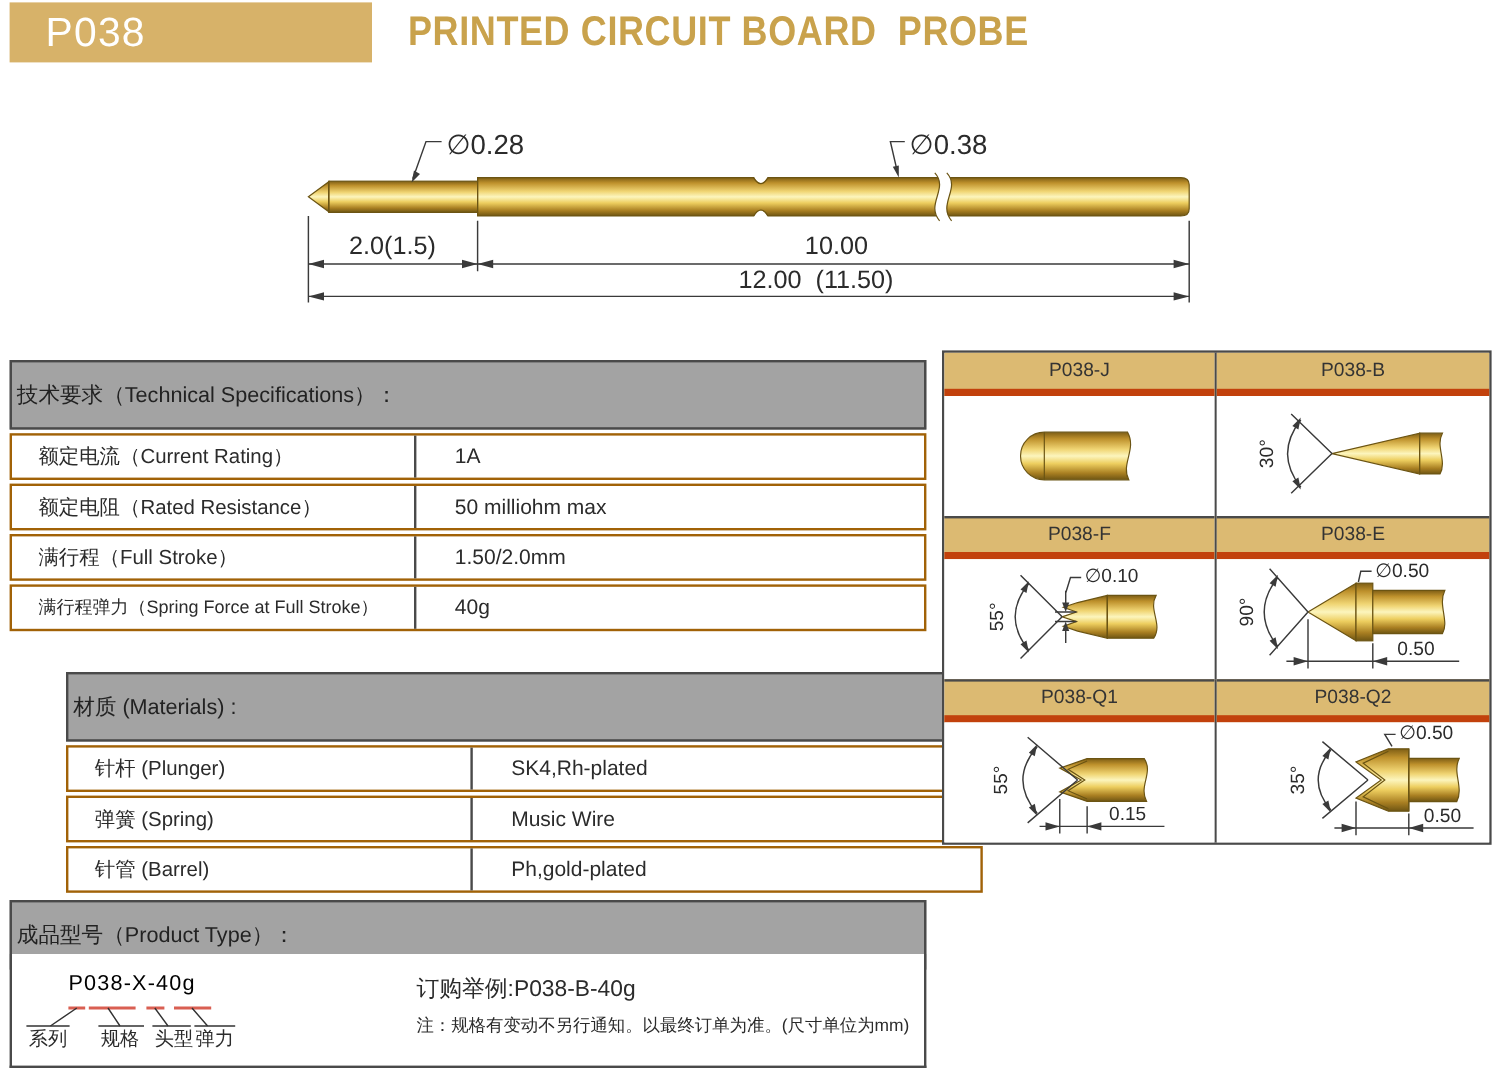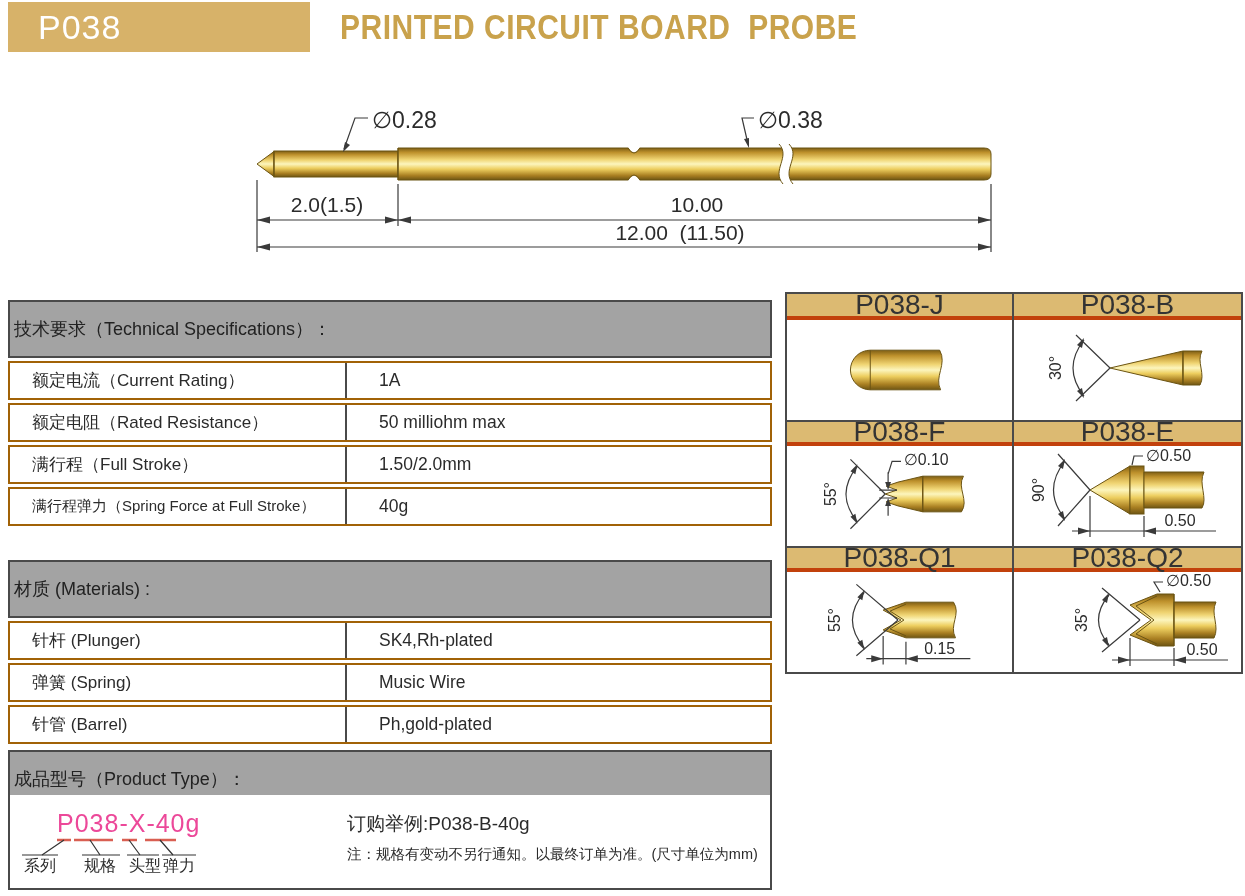--- a/index.html
+++ b/index.html
@@ -16,46 +16,46 @@
   
   .main-drawing{position:absolute;left:230px;top:85px;}
   .pin{fill:url(#goldV);stroke:#6B5413;stroke-width:1;}
   .edge{stroke:#6B5413;stroke-width:1;fill:none;}
   .dim{stroke:#3A3A3A;stroke-width:1.2;fill:none;}
   .dimf{fill:#3A3A3A;stroke:none;}
   .dimt{fill:#2b2b2b;font-family:"Liberation Sans",sans-serif;}
 
   
   .tbl{position:absolute;left:8px;width:764px;}
-  .specs{top:300px;} .materials{top:560px;} .product{top:750px;}
+  .specs{top:300px;} .materials{top:560px;margin-left:47px;} .product{top:750px;}
   .tbl-head{height:58px;background:#a3a3a3;border:2px solid #4A4A4A;box-sizing:border-box;
             display:flex;align-items:center;padding-left:4px;font-size:18px;color:#222222;}
   .tbl-row{height:39px;margin-top:3px;border:2px solid #a16207;box-sizing:border-box;display:flex;background:#fff;}
   .cell-l{width:337px;border-right:2px solid #4A4A4A;box-sizing:border-box;display:flex;
           align-items:center;padding-left:22px;font-size:17px;white-space:nowrap;}
   .cell-l.condensed{font-size:15px;}
   .cell-r{flex:1;display:flex;align-items:center;padding-left:32px;font-size:17.5px;}
 
   
   .product-body{position:absolute;left:8px;top:795px;width:764px;height:95px;background:#fff;
                 border:2px solid #4A4A4A;border-top:none;box-sizing:border-box;}
-  .code{position:absolute;left:47px;top:14px;font-size:25px;letter-spacing:1px;color:#ec4899;}
+  .code{position:absolute;left:47px;top:14px;font-size:18px;letter-spacing:1px;color:#000000;}
   .code-svg{position:absolute;left:0;top:0;width:260px;height:93px;}
   .pl{position:absolute;top:61px;font-size:16px;color:#2b2b2b;text-align:right;}
   .pl0{left:14px;} .pl1{left:74px;} .pl2{left:119px;} .pl3{left:153px;}
   .order{position:absolute;left:337px;top:16px;font-size:19px;color:#2b2b2b;}
   .note{position:absolute;left:337px;top:50px;font-size:14.5px;color:#2b2b2b;}
 
   
   .tips{position:absolute;left:785px;top:292px;width:458px;border:2px solid #4A4A4A;
         box-sizing:border-box;display:grid;grid-template-columns:1fr 1fr;background:#fff;}
   .tip{box-sizing:border-box;}
   .tip:nth-child(odd){border-right:2px solid #4A4A4A;}
-  .tip-head{height:26px;background:#DCBA72;display:flex;align-items:center;justify-content:center;
-            font-size:28px;color:#333333;border-bottom:4px solid #c2410c;box-sizing:border-box;}
+  .tip-head{height:36px;background:#DCBA72;display:flex;align-items:center;justify-content:center;
+            font-size:16px;color:#333333;border-bottom:6px solid #c2410c;box-sizing:border-box;}
   .tip:nth-child(n+3) .tip-head{border-top:2px solid #4A4A4A;}
   .tip-body{height:100px;background:#ffffff;}
   .tip-body svg{display:block;width:100%;height:100%;}
 </style>
 </head>
 <body>
 
 <svg width="0" height="0" style="position:absolute" aria-hidden="true">
   <defs>
     <linearGradient id="goldV" x1="0" y1="0" x2="0" y2="1">

